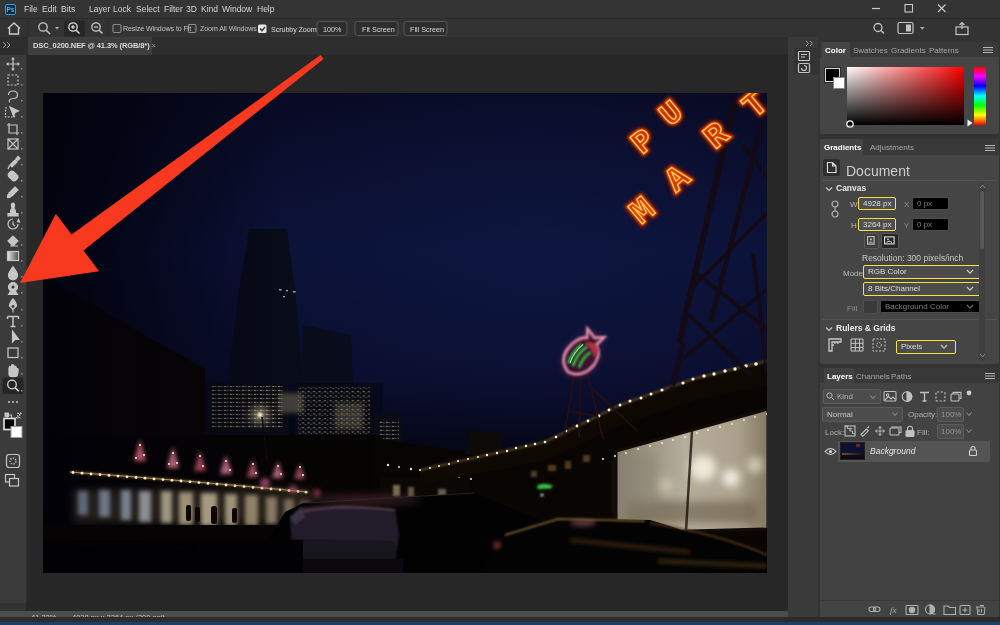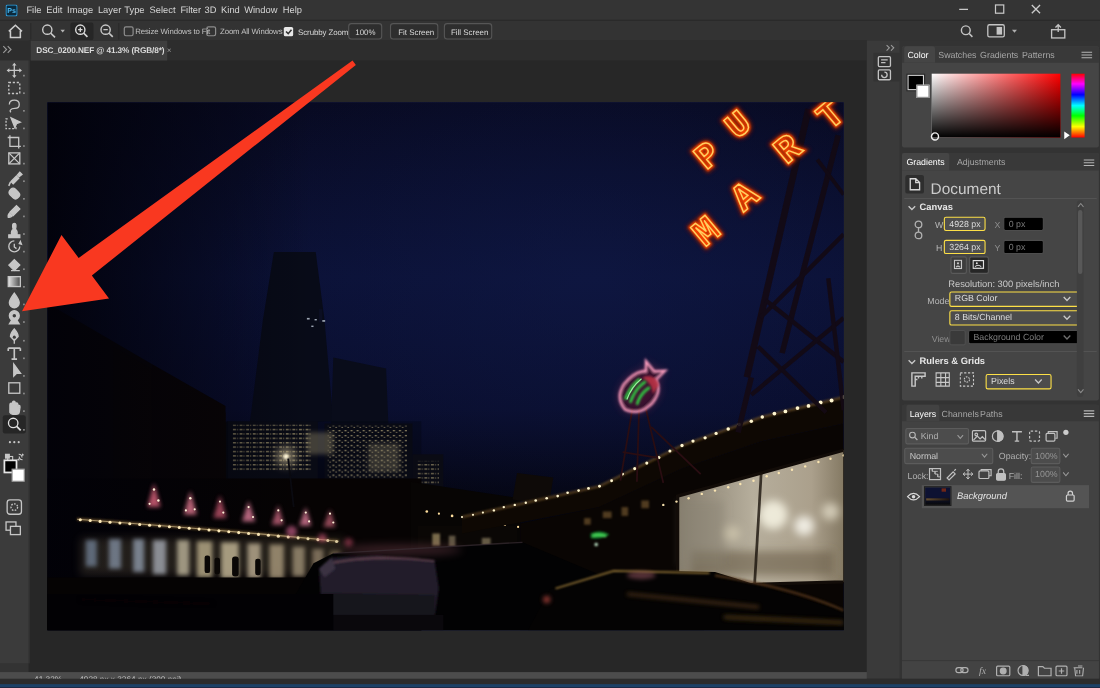--- a/index.html
+++ b/index.html
@@ -16,39 +16,39 @@
   #toolbar{left:0;top:55px;width:26px;height:548px;background:#3b3b3b;border-right:1px solid #2f2f2f;}
   #workarea{left:26px;top:37px;width:762px;height:574px;background:#272727;z-index:0;}
   #dockstrip{left:788px;top:37px;width:30px;height:580px;background:#3a3a3a;}
   #rightcol{left:818px;top:37px;width:182px;height:580px;background:#333333;}
   .panel{position:absolute;background:#454545;border-radius:2px;}
   #statusbar{left:0;top:611px;width:788px;height:11px;background:#4c4c4c;color:#c8c8c8;font-size:7.5px;}
   #bottomstrip{left:0;top:617px;width:1000px;height:5px;background:#2c2c2c;z-index:5;}
   #bluestrip{left:0;top:622px;width:1000px;height:3px;background:#1c4167;z-index:6;}
   .tabstrip{position:absolute;left:0;top:0;width:100%;height:15px;background:#393939;border-radius:2px 2px 0 0;}
   .ptab{position:absolute;font-size:8px;color:#a6a6a6;top:3.5px;}
-  .ptab.act{color:#ffffff;font-weight:normal;}
+  .ptab.act{color:#ffffff;font-weight:bold;}
   .fld{position:absolute;background:#4f4f4f;border:1px solid #fde047;border-radius:2px;
        color:#dddddd;font-size:8px;line-height:11px;padding-left:4px;white-space:nowrap;}
   .fld.dis{background:#000000;border-color:#4d4d4d;color:#7f7f7f;}
   .lbl{position:absolute;font-size:8px;color:#b8b8b8;}
 </style>
 </head>
 <body>
 
 <div class="abs" id="menubar">
   <svg class="abs" style="left:5px;top:3.5px" width="11" height="11" viewBox="0 0 11 11">
     <rect x="0.5" y="0.5" width="10" height="10" rx="1.5" fill="#0b2a3d" stroke="#2f9fe0" stroke-width="1"></rect>
     <text x="5.5" y="8" font-size="6.5" font-weight="bold" fill="#4ab8f0" text-anchor="middle" font-family="Liberation Sans">Ps</text>
   </svg>
   <span class="mi" style="left:24px">File</span>
   <span class="mi" style="left:42px">Edit</span>
-  <span class="mi" style="left:61px">Image</span>
+  <span class="mi" style="left:61px">Bits</span>
   <span class="mi" style="left:89px">Layer</span>
-  <span class="mi" style="left:113px">Type</span>
+  <span class="mi" style="left:113px">Lock</span>
   <span class="mi" style="left:136px">Select</span>
   <span class="mi" style="left:164px">Filter</span>
   <span class="mi" style="left:186px">3D</span>
   <span class="mi" style="left:201px">Kind</span>
   <span class="mi" style="left:222px">Window</span>
   <span class="mi" style="left:257px">Help</span>
 
   <svg class="abs" style="left:860px;top:0" width="140" height="16" viewBox="0 0 140 16">
     <line x1="12" y1="8.5" x2="20" y2="8.5" stroke="#c9c9c9" stroke-width="1.2"></line>
     <rect x="45" y="4.5" width="7.5" height="7.5" fill="none" stroke="#c9c9c9" stroke-width="1.1"></rect>
@@ -674,21 +674,21 @@
 
     <span class="lbl" style="left:23px;top:130px">Mode</span>
     <div class="fld" style="left:43px;top:126px;width:112px;height:12px;background:#4c4c4c">RGB Color</div>
     <svg class="abs" style="left:146px;top:130px" width="8" height="6">
         <path d="M1 1 l3 3.2 l3-3.2" fill="none" stroke="#c8c8c8" stroke-width="1.2"></path>
       </svg>
     <div class="fld" style="left:43px;top:143px;width:112px;height:12px;background:#4c4c4c">8 Bits/Channel</div>
     <svg class="abs" style="left:146px;top:147px" width="8" height="6">
         <path d="M1 1 l3 3.2 l3-3.2" fill="none" stroke="#c8c8c8" stroke-width="1.2"></path>
       </svg>
-    <span class="lbl" style="left:27px;top:165px;color:#8f8f8f">View</span>
+    <span class="lbl" style="left:27px;top:165px;color:#8f8f8f">Fill</span>
     <div class="abs" style="left:43px;top:161px;width:13px;height:12px;background:#3a3a3a;border:1px solid #4e4e4e;border-radius:2px"></div>
     <div class="fld dis" style="left:60px;top:161px;width:95px;height:11px">Background Color</div>
     <svg class="abs" style="left:146px;top:165px" width="8" height="6">
         <path d="M1 1 l3 3.2 l3-3.2" fill="none" stroke="#6e6e6e" stroke-width="1.2"></path>
       </svg>
     <div class="abs" style="left:2px;top:180px;width:175px;height:1px;background:#535353"></div>
 
     <svg class="abs" style="left:5px;top:187px" width="8" height="6">
         <path d="M1 1.5 l3 3 l3-3" fill="none" stroke="#c8c8c8" stroke-width="1.2"></path>
       </svg>

